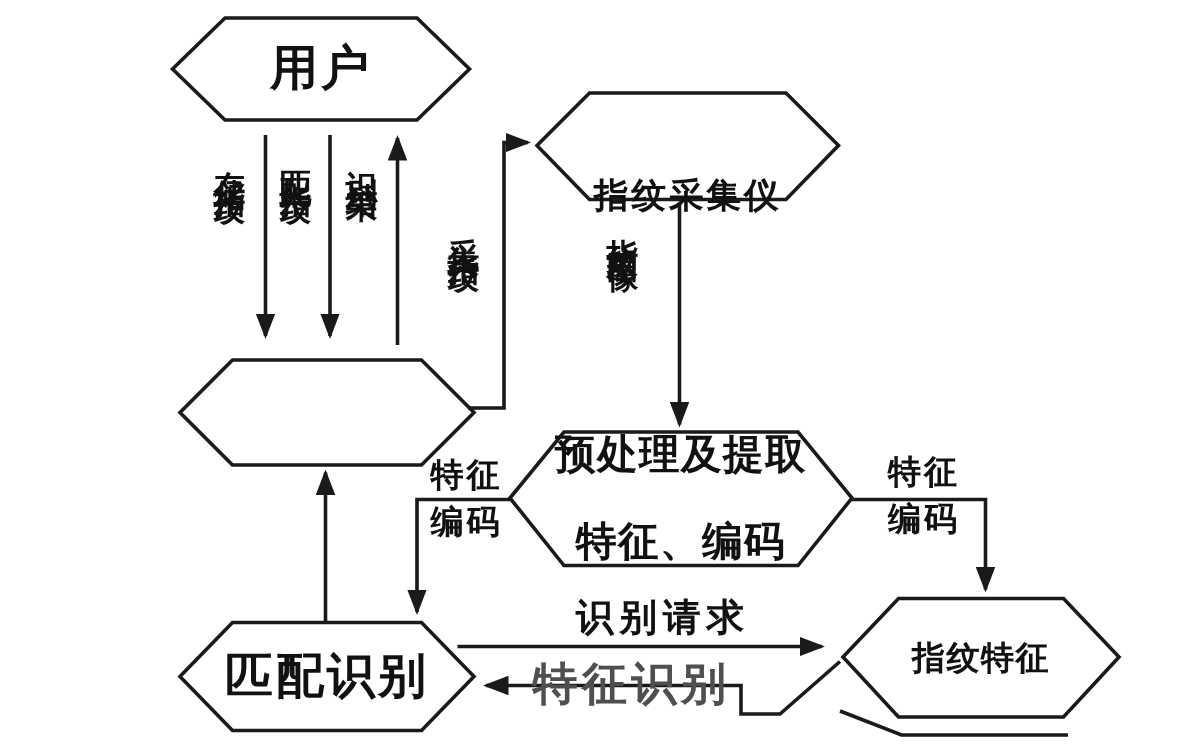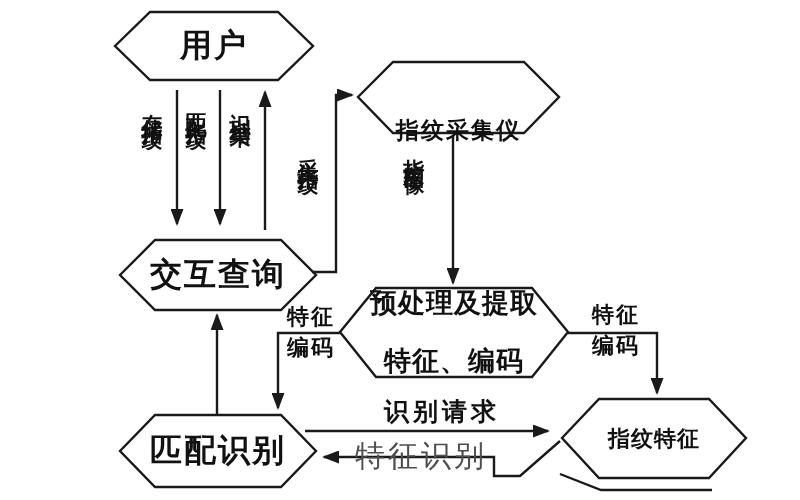--- a/index.html
+++ b/index.html
@@ -26,21 +26,21 @@
     position:absolute;font-weight:bold;font-size:22px;line-height:31px;
     color:#111111;letter-spacing:2px;
   }
   .fc div{white-space:nowrap;}
   .req{
     position:absolute;font-weight:bold;font-size:25px;letter-spacing:4px;color:#111111;
   }
   .featrec{
     position:absolute;font-size:30px;letter-spacing:3px;
     font-family:"Liberation Serif","DejaVu Serif",serif;
-    color:#4f4f4f;font-weight:normal;
+    color:#4f4f4f;font-weight:bold;
   }
 </style>
 </head>
 <body>
 
 <div class="stage">
 
   <svg width="800" height="500" viewBox="0 0 800 500">
     <defs>
       <marker id="ah" markerUnits="userSpaceOnUse" markerWidth="17" markerHeight="13" refX="15" refY="6.5" orient="auto">
@@ -69,21 +69,20 @@
       <line x1="217" y1="414" x2="217" y2="315" marker-end="url(#ah)"></line>
       <line x1="305" y1="431" x2="548" y2="431" marker-end="url(#ah)"></line>
       <polyline points="560,441 520,476 494,476 494,457 324,457" marker-end="url(#ah)"></polyline>
     </g>
   </svg>
 
   <div class="lbl node-lbl" style="left:115px;top:12px;width:198px;height:68px;">用户</div>
 
   <div class="lbl node-lbl" style="left:358px;top:62px;width:201px;height:71px;font-size:23px;margin-top:33px;">指纹采集仪</div>
 
-  <div class="lbl node-lbl" style="left:120px;top:240px;width:196px;height:70px;">交互查询</div>
 
   <div class="lbl node-lbl small" style="left:340px;top:288px;width:228px;height:89px;">
     <div class="twoline">
       <div>预处理及提取</div>
       <div>特征、编码</div>
     </div>
   </div>
 
   <div class="lbl node-lbl" style="left:120px;top:415px;width:196px;height:72px;">匹配识别</div>
 

